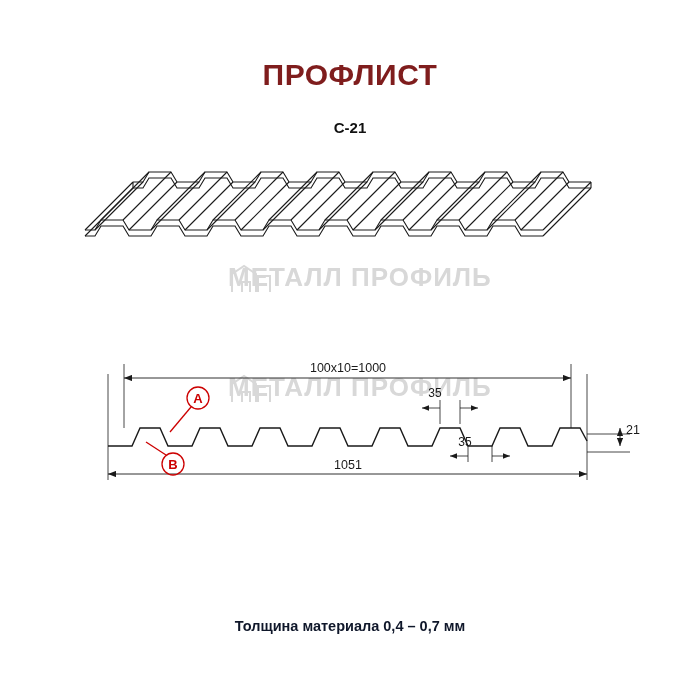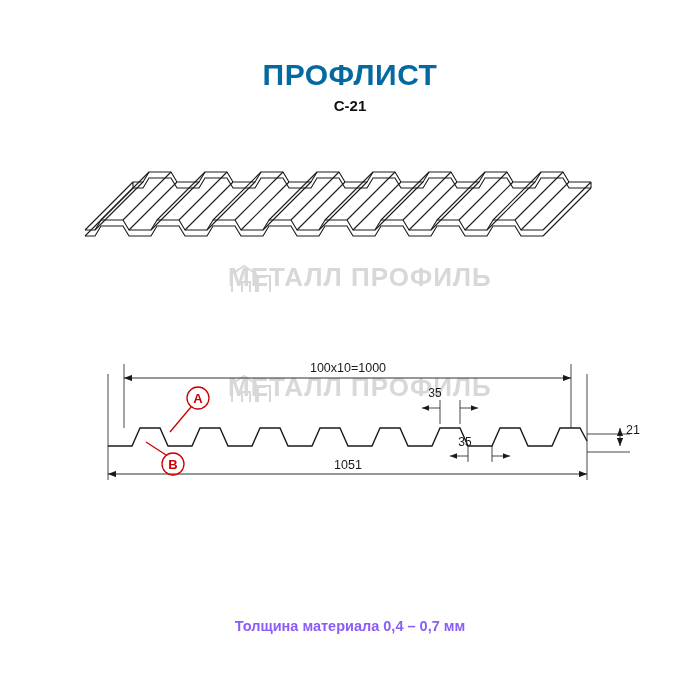--- a/index.html
+++ b/index.html
@@ -22,25 +22,25 @@
   }
   .title {
     position: absolute;
     top: 58px;
     left: 0;
     width: 700px;
     text-align: center;
     font-size: 30px;
     font-weight: bold;
     letter-spacing: 0.5px;
-    color: #0369a1;
+    color: #7f1d1d;
   }
   .subtitle {
     position: absolute;
-    top: 97px;
+    top: 119px;
     left: 0;
     width: 700px;
     text-align: center;
     font-size: 15px;
     font-weight: bold;
     color: #111111;
   }
   .iso-wrap {
     position: absolute;
     top: 150px;
@@ -57,21 +57,21 @@
     text-decoration: underline;
   }
   .footer {
     position: absolute;
     top: 618px;
     left: 0;
     width: 700px;
     text-align: center;
     font-size: 14.5px;
     font-weight: bold;
-    color: #8b5cf6;
+    color: #0f172a;
   }
   .wm {
     position: absolute;
     pointer-events: none;
     color: #d8d8d8;
     font-size: 26px;
     font-weight: bold;
     letter-spacing: 1px;
     white-space: nowrap;
     font-family: "Liberation Sans", sans-serif;

